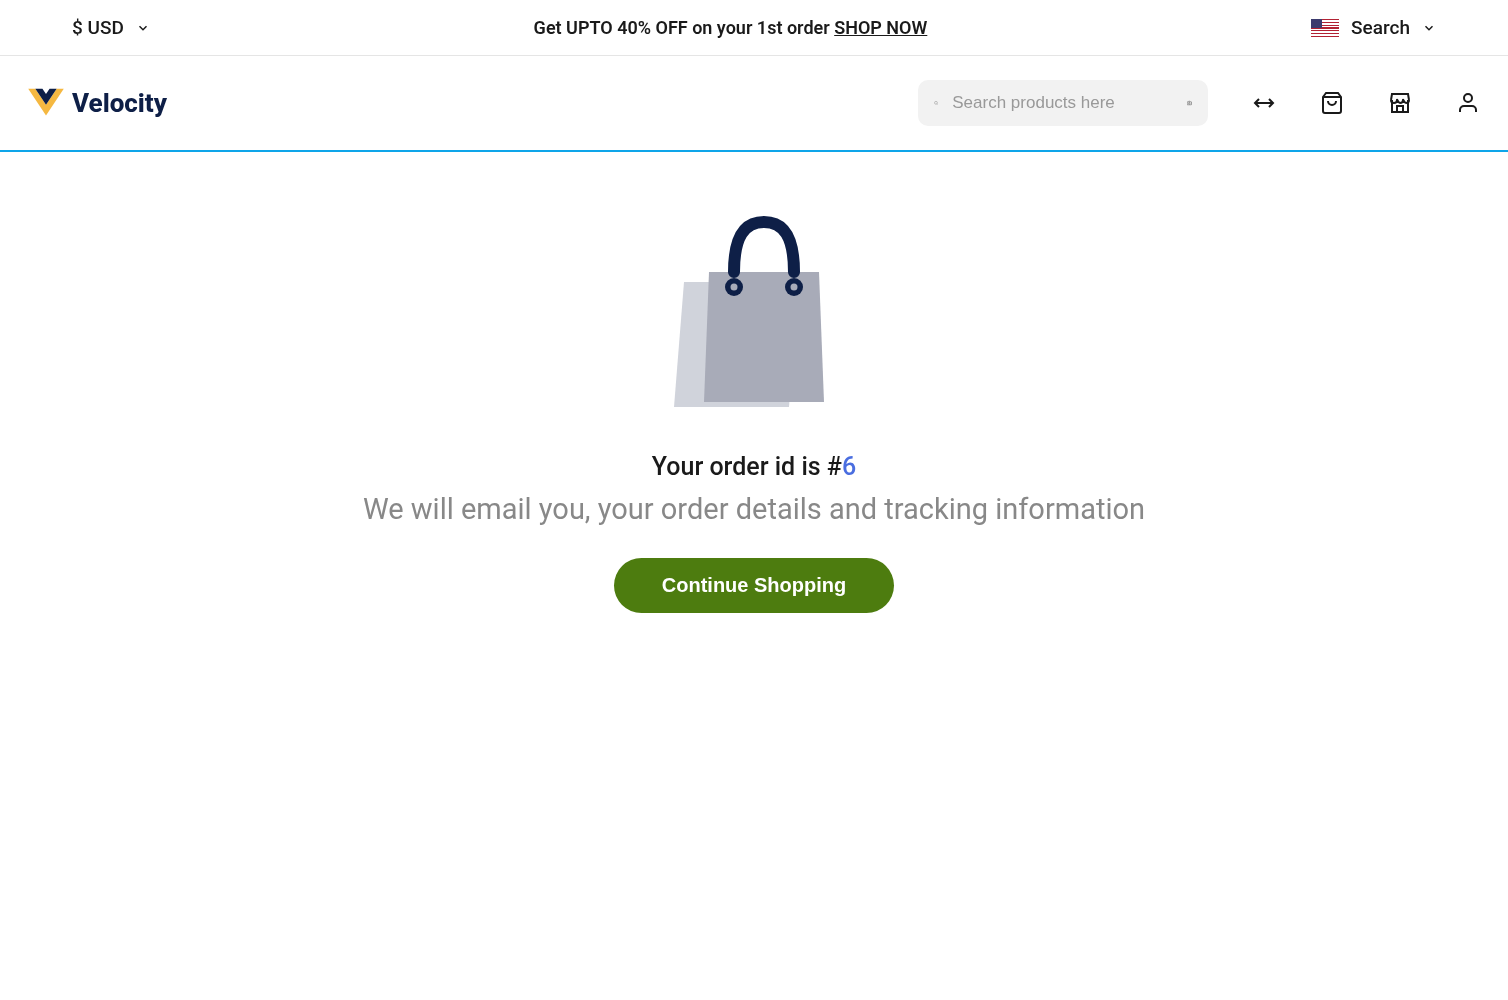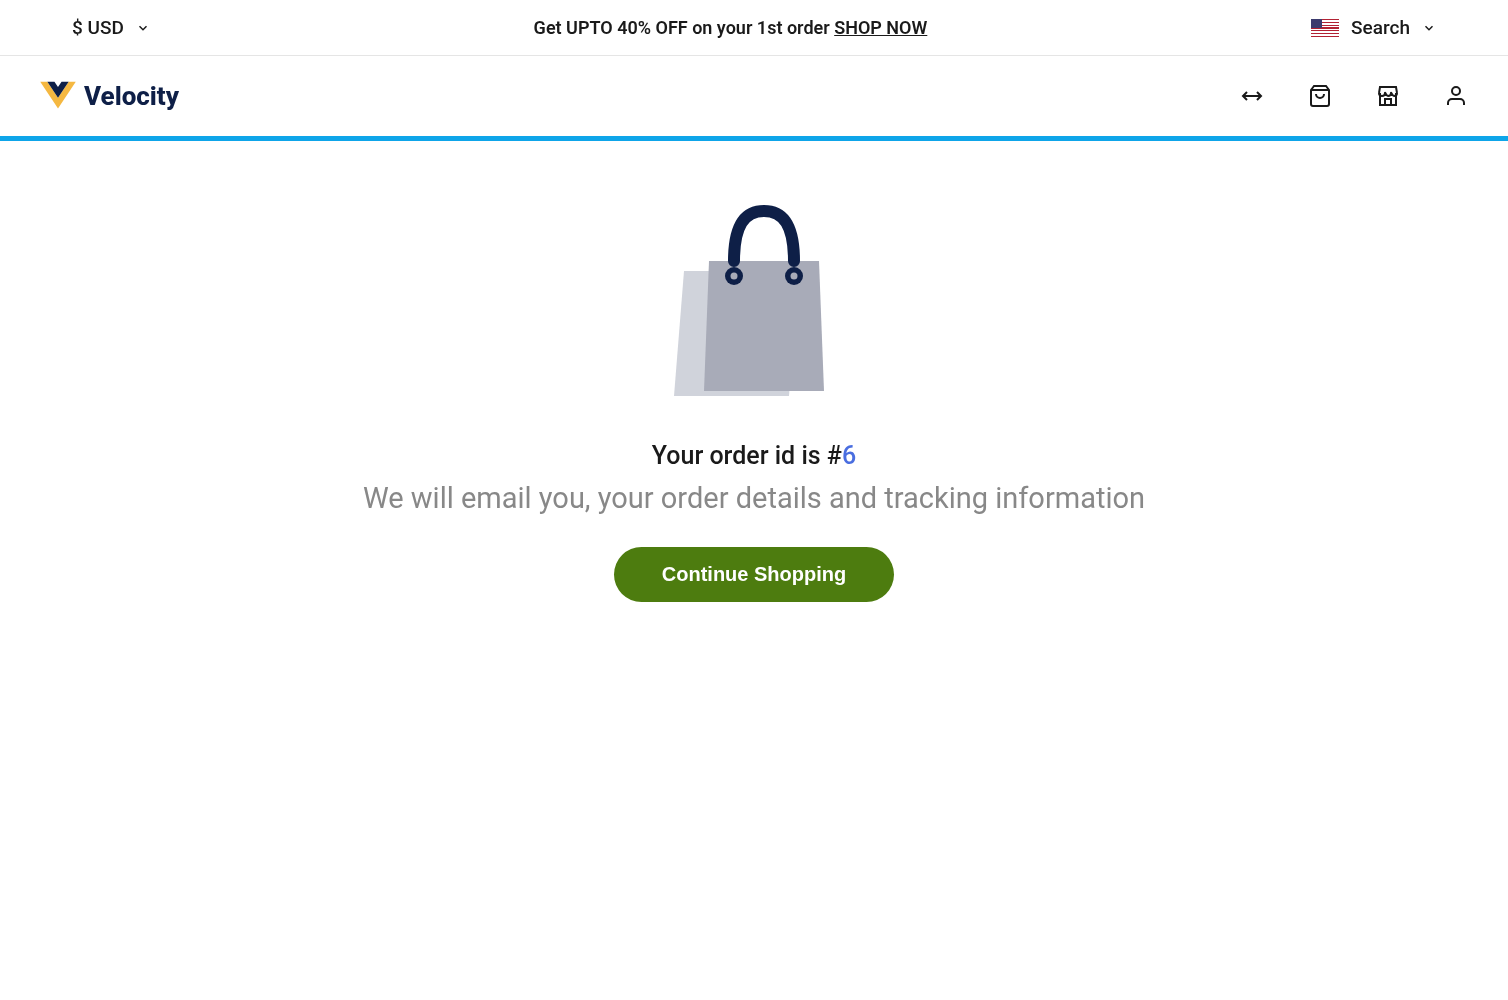--- a/index.html
+++ b/index.html
@@ -73,22 +73,22 @@
       background: #3c3b6e;
     }
     .chevron-down {
       width: 14px;
       height: 14px;
     }
     .nav-bar {
       display: flex;
       align-items: center;
       justify-content: space-between;
-      padding: 24px 40px;
-      border-bottom: 5px solid #0ea5e9;
+      padding: 24px 28px;
+      border-bottom: 2px solid #0ea5e9;
     }
     .logo {
       display: flex;
       align-items: center;
       gap: 8px;
       cursor: pointer;
     }
     .logo-icon {
       width: 36px;
       height: 32px;
@@ -193,20 +193,31 @@
 
 <div class="nav-bar">
   <div class="logo">
     <svg class="logo-icon" viewBox="0 0 40 36">
       <path d="M 0 2 L 20 32 L 40 2 L 32 2 L 20 20 L 8 2 Z" fill="#f5b841"></path>
       <path d="M 8 2 L 20 20 L 32 2 L 24 2 L 20 8 L 16 2 Z" fill="#0e1f47"></path>
     </svg>
     <span class="logo-text">Velocity</span>
   </div>
   <div class="nav-right">
+    <div class="search-box">
+      <svg width="20" height="20" viewBox="0 0 24 24" fill="none" stroke="#666" stroke-width="2">
+        <circle cx="11" cy="11" r="8"></circle>
+        <line x1="21" y1="21" x2="16.65" y2="16.65"></line>
+      </svg>
+      <input class="search-input" type="text" placeholder="Search products here" style="">
+      <svg width="22" height="22" viewBox="0 0 24 24" fill="none" stroke="#1a1a1a" stroke-width="2">
+        <path d="M23 19a2 2 0 0 1-2 2H3a2 2 0 0 1-2-2V8a2 2 0 0 1 2-2h4l2-3h6l2 3h4a2 2 0 0 1 2 2z"></path>
+        <circle cx="12" cy="13" r="4"></circle>
+      </svg>
+    </div>
     <svg class="nav-icon" viewBox="0 0 24 24" fill="none" stroke="currentColor" stroke-width="2">
       <path d="M7 16l-4-4 4-4"></path>
       <path d="M3 12h18"></path>
       <path d="M17 8l4 4-4 4"></path>
     </svg>
     <svg class="nav-icon" viewBox="0 0 24 24" fill="none" stroke="currentColor" stroke-width="2">
       <path d="M6 2L3 6v14a2 2 0 0 0 2 2h14a2 2 0 0 0 2-2V6l-3-4z"></path>
       <line x1="3" y1="6" x2="21" y2="6"></line>
       <path d="M16 10a4 4 0 0 1-8 0"></path>
     </svg>

